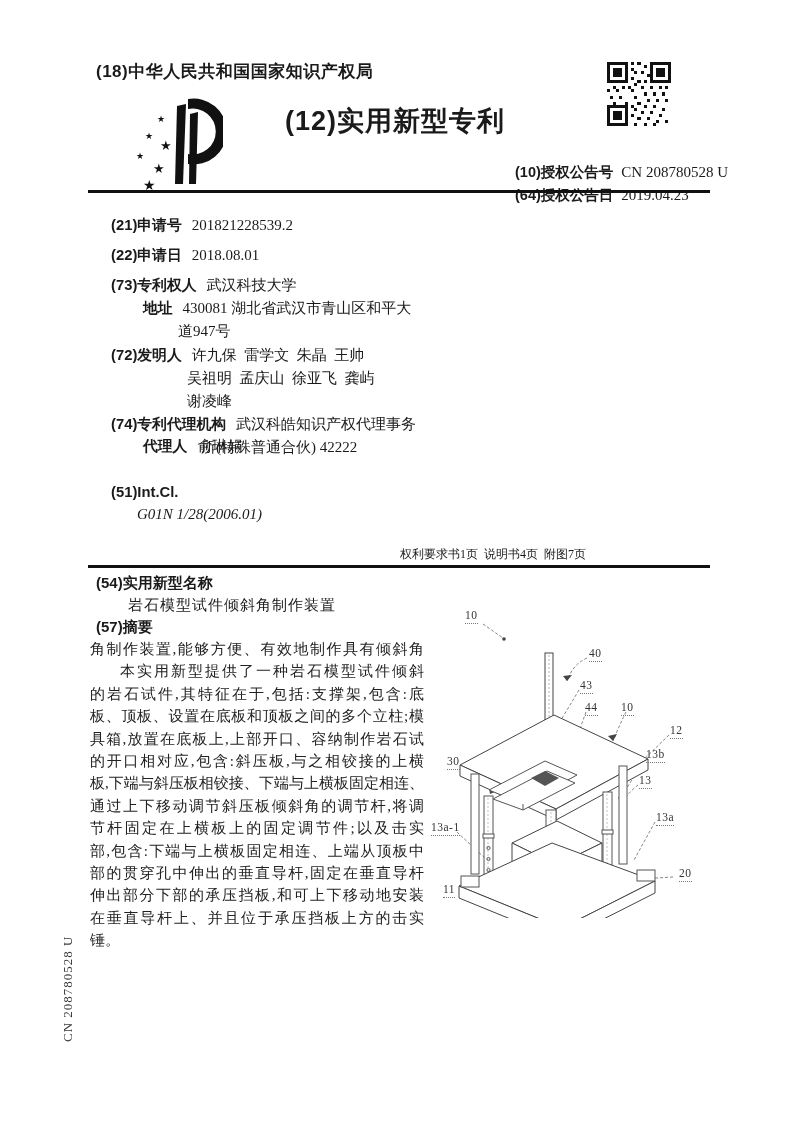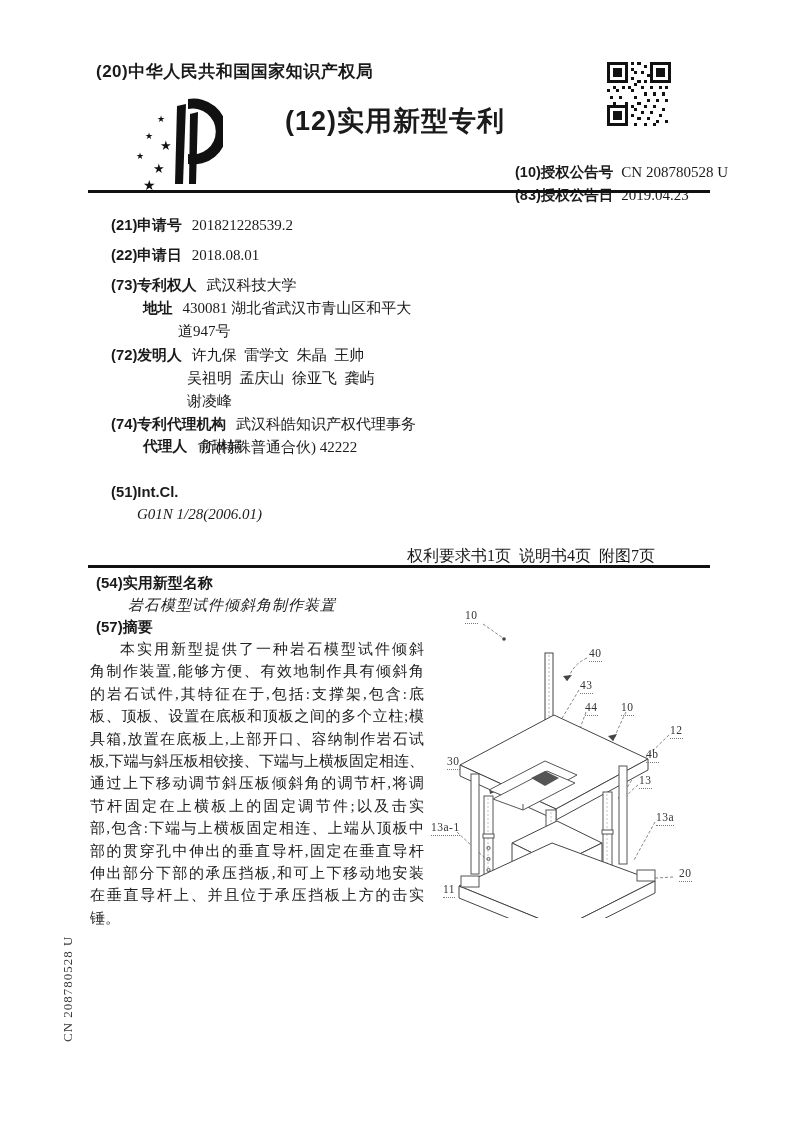--- a/index.html
+++ b/index.html
@@ -13,39 +13,39 @@
   .office-line { font-size:17px; letter-spacing:0.5px; }
   .doc-type { font-size:27px; letter-spacing:1px; text-align:center; width:610px; left:90px; top:103px; }
   .pub-line { font-size:15px; white-space:pre; }
   .pub-line .lbl { font-size:14.5px; }
   .pub-line .val { margin-left:8px; }
   .rule { background:#111; height:3px; width:622px; left:88px; }
   .bib { font-size:15px; white-space:pre; }
   .bib .lbl { font-size:14.8px; }
   .bib .val { margin-left:10px; }
   .italic { font-style:italic; }
-  .pages-info { font-size:16px; width:262px; text-align:center; white-space:pre; }
+  .pages-info { font-size:12px; width:262px; text-align:left; white-space:pre; }
   .sec-lbl { font-size:15px; }
-  .title-val { font-size:15px; letter-spacing:1px;font-style:italic; }
+  .title-val { font-size:15px; letter-spacing:1px; }
   .abstract { left:90px; top:638px; width:334px; }
   .ab-line { width:334px; text-align:justify; text-align-last:justify; font-size:15px; line-height:22.4px; color:#222; }
   .ab-line.first { text-indent:30px; }
   .ab-line.last  { text-align-last:left; }
   .figure-wrap { left:420px; top:598px; width:295px; height:320px;margin-left:7px; }
   .fig-label { position:absolute; font-size:11.5px; color:#333; line-height:1;
                border-bottom:1px dotted #777; padding-bottom:1px; letter-spacing:0.5px; }
   .side-code { left:60px; top:1042px; width:150px; transform:rotate(-90deg); transform-origin:0 0;
                font-size:13px; color:#3a3a3a; letter-spacing:1px; white-space:pre; }
 </style>
 </head>
 <body>
 
 <div class="page">
 
-  <div class="abs office-line heiti" style="left:96px;top:60px">(20)中华人民共和国国家知识产权局</div>
+  <div class="abs office-line heiti" style="left:96px;top:60px">(18)中华人民共和国国家知识产权局</div>
 
   <div class="abs" style="left:103px;top:84px;width:120px;height:110px">
     <svg width="120" height="110" viewBox="0 0 120 110">
       <g fill="#111">
         <text x="54" y="38" font-size="9">★</text>
         <text x="42" y="55" font-size="9">★</text>
         <text x="57" y="66" font-size="13">★</text>
         <text x="33" y="75" font-size="9">★</text>
         <text x="50" y="89" font-size="13">★</text>
         <text x="40" y="106" font-size="14">★</text>
@@ -121,21 +121,21 @@
           <rect x="12" y="20" width="1" height="1"></rect>
         <rect x="15" y="20" width="1" height="1"></rect>
       </g>
     </svg>
   </div>
 
   <div class="abs pub-line" style="left:500px;top:146px">
     <span class="heiti lbl">(10)授权公告号</span><span class="val">CN 208780528 U</span>
   </div>
   <div class="abs pub-line" style="left:500px;top:169px">
-    <span class="heiti lbl">(83)授权公告日</span><span class="val">2019.04.23</span>
+    <span class="heiti lbl">(64)授权公告日</span><span class="val">2019.04.23</span>
   </div>
 
   <div class="abs rule" style="top:190px"></div>
 
   <div class="abs bib" style="left:96px;top:199px">
     <span class="heiti lbl">(21)申请号</span><span class="val">201821228539.2</span>
   </div>
   <div class="abs bib" style="left:96px;top:229px">
     <span class="heiti lbl">(22)申请日</span><span class="val">2018.08.01</span>
   </div>
@@ -175,25 +175,26 @@
 
   <div class="abs pages-info" style="left:400px;top:546px">权利要求书1页  说明书4页  附图7页</div>
 
   <div class="abs rule" style="top:565px"></div>
 
   <div class="abs sec-lbl heiti" style="left:96px;top:574px">(54)实用新型名称</div>
   <div class="abs title-val" style="left:128px;top:596px">岩石模型试件倾斜角制作装置</div>
   <div class="abs sec-lbl heiti" style="left:96px;top:618px">(57)摘要</div>
 
   <div class="abs abstract">
+    <div class="ab-line">角制作装置,能够方便、有效地制作具有倾斜角</div>
     <div class="ab-line first">本实用新型提供了一种岩石模型试件倾斜</div>
-    <div class="ab-line">角制作装置,能够方便、有效地制作具有倾斜角</div>
     <div class="ab-line">的岩石试件,其特征在于,包括:支撑架,包含:底</div>
     <div class="ab-line">板、顶板、设置在底板和顶板之间的多个立柱;模</div>
     <div class="ab-line">具箱,放置在底板上,上部开口、容纳制作岩石试</div>
+    <div class="ab-line">的开口相对应,包含:斜压板,与之相铰接的上横</div>
     <div class="ab-line">板,下端与斜压板相铰接、下端与上横板固定相连、</div>
     <div class="ab-line">通过上下移动调节斜压板倾斜角的调节杆,将调</div>
     <div class="ab-line">节杆固定在上横板上的固定调节件;以及击实</div>
     <div class="ab-line">部,包含:下端与上横板固定相连、上端从顶板中</div>
     <div class="ab-line">部的贯穿孔中伸出的垂直导杆,固定在垂直导杆</div>
     <div class="ab-line">伸出部分下部的承压挡板,和可上下移动地安装</div>
     <div class="ab-line">在垂直导杆上、并且位于承压挡板上方的击实</div>
     <div class="ab-line last">锤。</div>
   </div>
 
@@ -290,21 +291,21 @@
         <rect x="210" y="272" width="18" height="11" fill="#fff" stroke="#555"></rect>
       </g>
     </svg>
 
     <div class="fig-label" style="left:38px;top:12px">10</div>
     <div class="fig-label" style="left:162px;top:50px">40</div>
     <div class="fig-label" style="left:153px;top:82px">43</div>
     <div class="fig-label" style="left:158px;top:104px">44</div>
     <div class="fig-label" style="left:194px;top:104px">10</div>
     <div class="fig-label" style="left:243px;top:127px">12</div>
-    <div class="fig-label" style="left:219px;top:151px">4b</div>
+    <div class="fig-label" style="left:219px;top:151px">13b</div>
     <div class="fig-label" style="left:212px;top:177px">13</div>
     <div class="fig-label" style="left:229px;top:214px">13a</div>
     <div class="fig-label" style="left:4px;top:224px">13a-1</div>
     <div class="fig-label" style="left:16px;top:286px">11</div>
     <div class="fig-label" style="left:252px;top:270px">20</div>
     <div class="fig-label" style="left:20px;top:158px">30</div>
   </div>
 
   <div class="abs side-code">CN 208780528 U</div>
 

